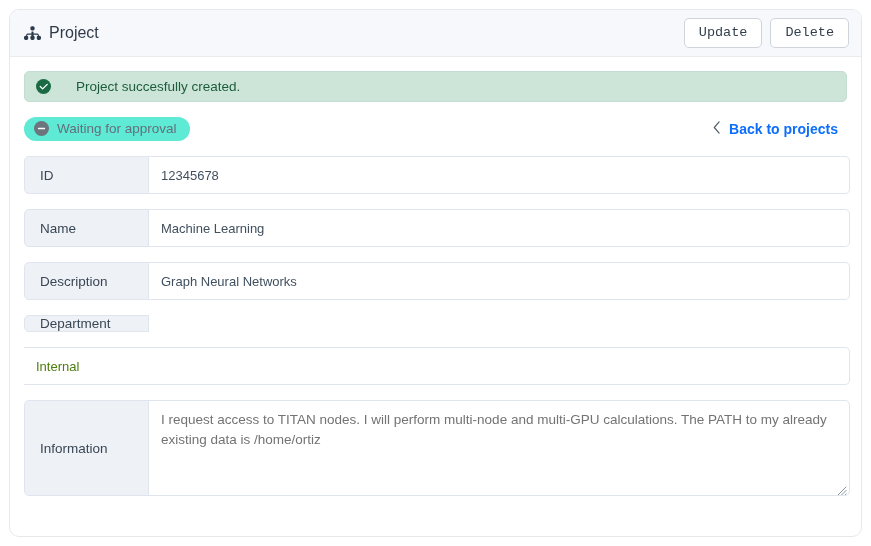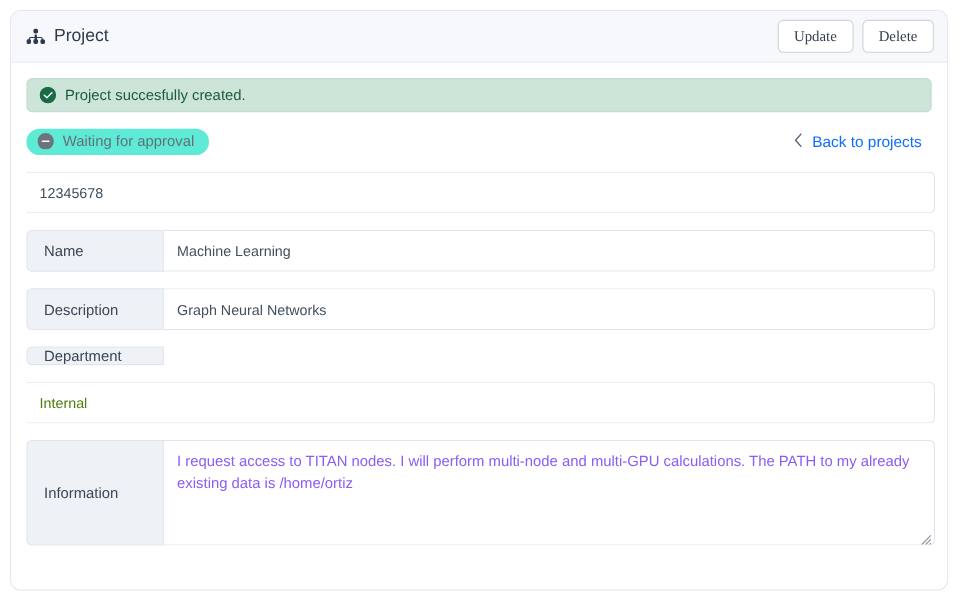--- a/index.html
+++ b/index.html
@@ -49,21 +49,21 @@
     font-size: 16px;
     color: #2f3b49;
   }
   .hdr-icon { width: 17px; height: 17px; display: block; }
   .header-actions {
     margin-left: auto;
     display: flex;
     gap: 8px;
   }
   .btn {
-    font-family: Liberation Serif, serif;
+    font-family: Liberation Mono, monospace;
     font-size: 13.5px;
     color: #33404f;
     background: #ffffff;
     border: 1px solid #ced4da;
     border-radius: 5px;
     padding: 6px 14px 7px;
     line-height: 1.15;
     cursor: pointer;
     white-space: nowrap;
   }
@@ -75,21 +75,21 @@
   }
 
   .alert {
     background: #cce5d8;
     border: 1px solid #c3ddd0;
     border-radius: 5px;
     height: 31px;
     display: flex;
     align-items: center;
     padding: 0 11px;
-    gap: 8px;
+    gap: 25px;
     margin-bottom: 14px;
   }
   .alert-text {
     font-size: 13.5px;
     color: #1d5c3b;
   }
   .ico16 { width: 15px; height: 15px; display: block; flex: 0 0 auto; }
 
   .status-row {
     display: flex;
@@ -108,20 +108,21 @@
   .badge-text {
     font-size: 13.5px;
     color: #62707e;
   }
   .back-link {
     margin-left: auto;
     display: inline-flex;
     gap: 7px;
     text-decoration: none;
     padding-right: 9px;
+    font-weight: bold;
   }
   .back-text {
     font-size: 14px;
     color: #0d6efd;
   }
   .chev { width: 11px; height: 13px; display: block; }
 
   
   .ig {
     display: flex;
@@ -169,21 +170,21 @@
     min-width: 0;
     height: 96px;
     background: #ffffff;
     border: 1px solid #dfe5ee;
     border-left: none;
     border-radius: 0 5px 5px 0;
     padding: 9px 12px 0 12px;
     font-family: "Liberation Sans", sans-serif;
     font-size: 13.5px;
     line-height: 1.45;
-    color: #8b5cf6;
+    color: #737373;
     position: relative;
     overflow: hidden;
   }
   .resize-grip {
     position: absolute;
     right: 2px;
     bottom: 2px;
     width: 11px;
     height: 11px;
     pointer-events: none;
@@ -237,20 +238,21 @@
           <span>
             <svg class="chev" viewBox="0 0 8 14" xmlns="http://www.w3.org/2000/svg">
               <path d="M6.8 1 1.6 7l5.2 6" stroke="#596573" stroke-width="1.4" fill="none" stroke-linecap="round" stroke-linejoin="round"></path>
             </svg>
           </span>
           <span class="back-text">Back to projects</span>
         </a>
       </div>
 
       <div class="ig">
+        <div class="ig-label">ID</div>
         <div class="ig-field">12345678</div>
       </div>
 
       <div class="ig">
         <div class="ig-label">Name</div>
         <div class="ig-field">Machine Learning</div>
       </div>
 
       <div class="ig">
         <div class="ig-label">Description</div>

